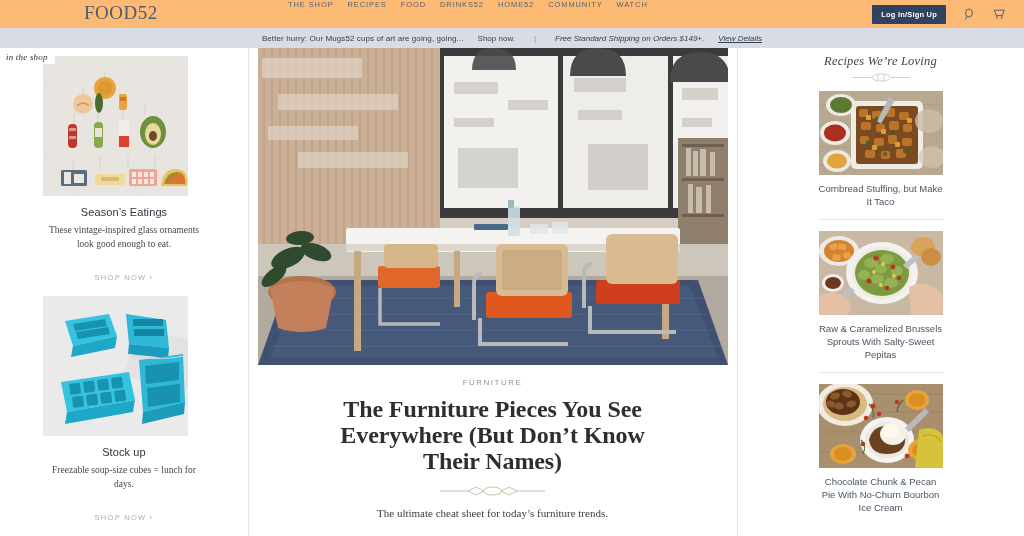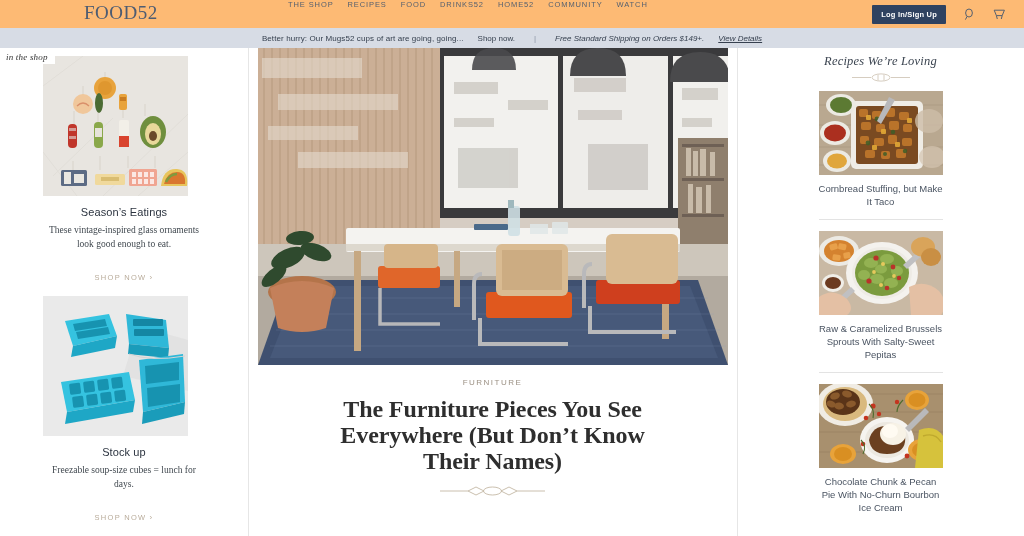--- a/index.html
+++ b/index.html
@@ -642,20 +642,21 @@
     <div class="ornament">
       <svg width="105" height="12" viewBox="0 0 105 12" fill="none" stroke="#c4b8a5" stroke-width="0.9">
         <line x1="0" y1="6" x2="28" y2="6"></line>
         <line x1="77" y1="6" x2="105" y2="6"></line>
         <path d="M28 6 L36 2 L44 6 L36 10 Z"></path>
         <ellipse cx="52.5" cy="6" rx="9" ry="4"></ellipse>
         <path d="M61 6 L69 2 L77 6 L69 10 Z"></path>
       </svg>
     </div>
 
+    <div class="dek">The ultimate cheat sheet for today’s furniture trends.</div>
   </div>
 
   <div class="col-right">
 
     <div class="rail-title">Recipes We’re Loving</div>
 
     <div class="rail-orn">
       <svg width="58" height="9" viewBox="0 0 58 9" fill="none" stroke="#ccc0b0" stroke-width="0.8">
         <line x1="0" y1="4.5" x2="19" y2="4.5"></line>
         <line x1="39" y1="4.5" x2="58" y2="4.5"></line>

